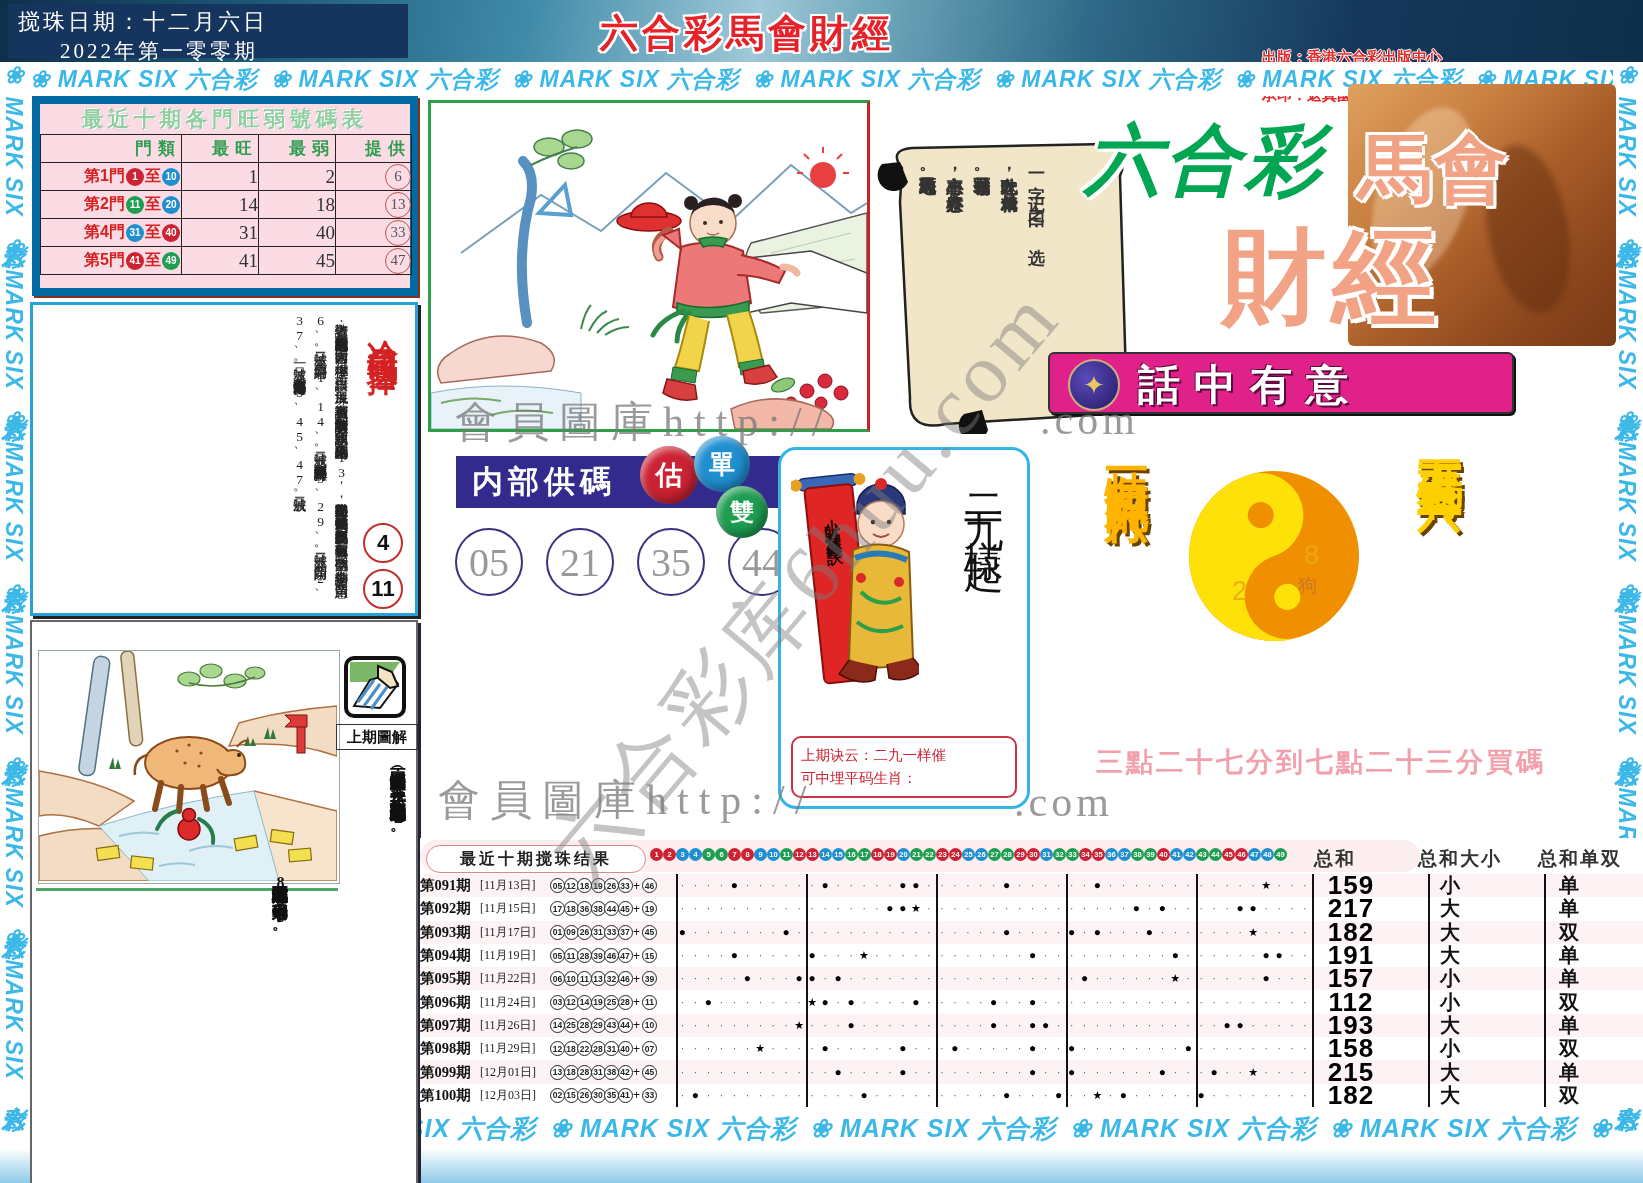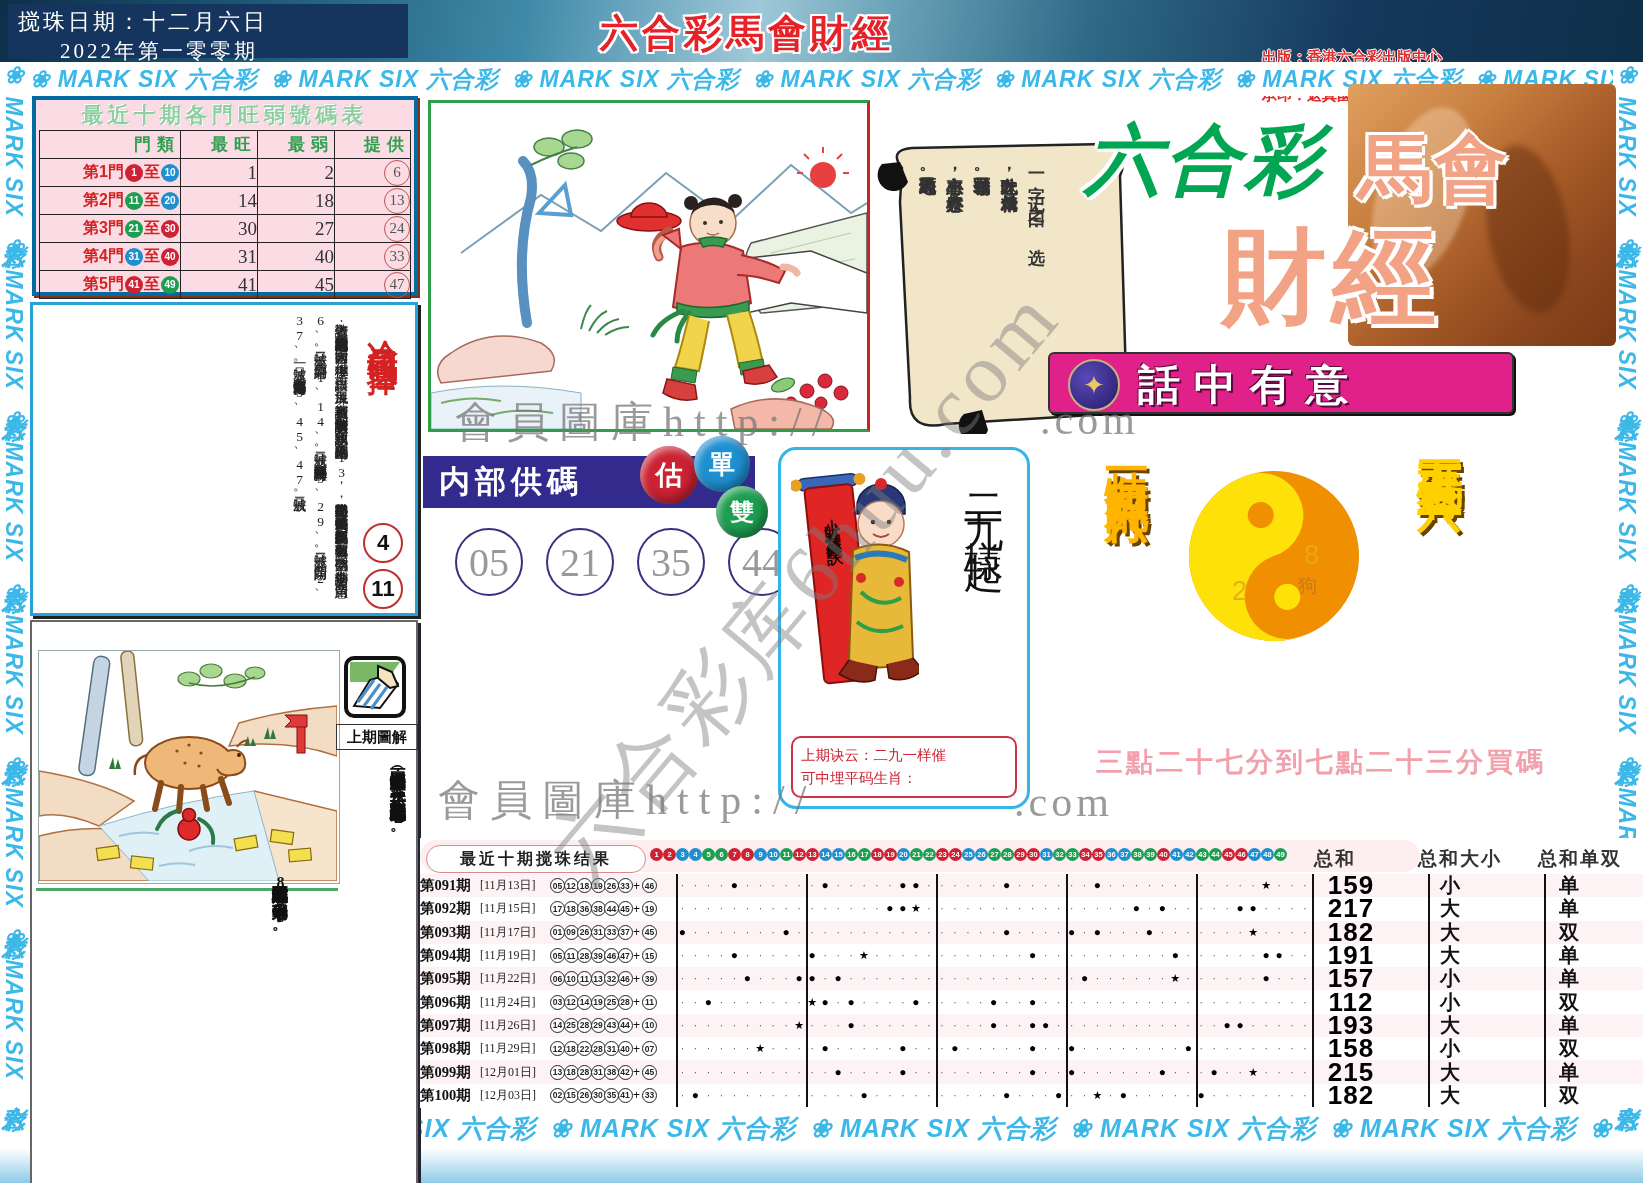--- a/index.html
+++ b/index.html
@@ -25,21 +25,21 @@
                  font-size:23px;letter-spacing:1px;background:#fff;}
   .strip-top{left:30px;top:62px;width:1583px;height:34px;line-height:34px;}
   .strip-bottom{left:30px;top:1108px;width:1583px;height:40px;line-height:40px;font-size:25px;}
   .strip-left,.strip-right{writing-mode:vertical-rl;text-orientation:mixed;}
   .strip-left{left:0;top:62px;width:30px;height:1086px;}
   .strip-right{left:1613px;top:62px;width:30px;height:1086px;}
   .p-unit{margin-right:6px;}
   .bottom-grad{left:0;top:1148px;width:1643px;height:35px;background:linear-gradient(#ffffff,#8ecbe8);}
 
   
-  .hc-box{left:32px;top:96px;width:386px;height:200px;background:#fbdce4;border:4px solid #0369a1;
+  .hc-box{left:32px;top:96px;width:386px;height:200px;background:#fbdce4;border:8px solid #0369a1;
           box-shadow:2px 2px 0 #80321a;box-sizing:border-box;}
   .hc-title{text-align:center;font-family:"Liberation Serif",serif;font-weight:bold;font-size:21px;
             letter-spacing:5px;color:#8fcf9f;text-shadow:1px 1px 0 #fff,-1px -1px 0 #fff,0 0 2px #567;line-height:30px;}
   .hc-table{width:372px;margin:0 auto;border-collapse:collapse;}
   .hc-table th,.hc-table td{border:1.6px solid #222;text-align:right;padding:0;height:27px;}
   .hc-table th{color:#2f9e50;font-size:17px;font-weight:bold;letter-spacing:6px;}
   .hc-door{color:#d42222;font-weight:bold;font-size:16px;}
   .hc-ball{display:inline-flex;width:18px;height:18px;border-radius:50%;color:#fff;font-size:10px;font-weight:bold;
            align-items:center;justify-content:center;vertical-align:middle;margin:0 1px;}
   .hc-val{font-family:"Liberation Serif",serif;font-size:19px;color:#333;}
@@ -74,21 +74,21 @@
   
   .mid-pic{left:428px;top:100px;width:442px;height:332px;background:#fff;border:3px solid #2f9e48;
            border-right:3px solid #cc2222;box-sizing:border-box;}
 
   
   .wm{color:rgba(120,120,120,.75);font-family:"Liberation Serif",serif;letter-spacing:10px;font-size:42px;z-index:6;}
   .wm-diag{left:430px;top:520px;width:760px;font-size:84px;letter-spacing:6px;color:rgba(125,125,125,.45);
            transform:rotate(-50deg);transform-origin:50% 50%;z-index:6;font-family:"Liberation Serif",serif;}
 
   
-  .nb-banner{left:423px;top:456px;width:332px;height:52px;background:#332a8e;color:#fff;font-weight:bold;
+  .nb-banner{left:456px;top:456px;width:332px;height:52px;background:#332a8e;color:#fff;font-weight:bold;
              font-size:31px;letter-spacing:5px;line-height:52px;padding-left:16px;box-sizing:border-box;z-index:4;}
   .nb-ball{border-radius:50%;color:#fff;font-weight:bold;display:flex;align-items:center;justify-content:center;z-index:5;
            box-shadow:inset -4px -5px 8px rgba(0,0,0,.35), inset 3px 4px 6px rgba(255,255,255,.5);}
   .nb-est{left:640px;top:446px;width:58px;height:58px;background:#cc2233;font-size:27px;}
   .nb-odd{left:694px;top:436px;width:56px;height:56px;background:#1f8fd0;font-size:26px;}
   .nb-even{left:716px;top:486px;width:52px;height:52px;background:#1d9e50;font-size:24px;}
   .code-circle{top:528px;width:64px;height:64px;border:2.5px solid #3a3080;border-radius:50%;color:#999;
                display:flex;align-items:center;justify-content:center;font-size:40px;font-family:"Liberation Serif",serif;}
 
   
@@ -209,26 +209,20 @@
             <td><span class="hc-door">第1門</span><span class="hc-ball" style="background: rgb(204, 34, 51);">1</span><span class="hc-door">至</span><span class="hc-ball" style="background: rgb(31, 143, 208);">10</span></td>
             <td class="hc-val">1</td>
             <td class="hc-val">2</td>
             <td><span class="hc-offer">6</span></td>
           </tr>
           <tr>
             <td><span class="hc-door">第2門</span><span class="hc-ball" style="background: rgb(29, 158, 80);">11</span><span class="hc-door">至</span><span class="hc-ball" style="background: rgb(31, 143, 208);">20</span></td>
             <td class="hc-val">14</td>
             <td class="hc-val">18</td>
             <td><span class="hc-offer">13</span></td>
-          </tr>
-          <tr>
-            <td><span class="hc-door">第3門</span><span class="hc-ball" style="background: rgb(29, 158, 80);">21</span><span class="hc-door">至</span><span class="hc-ball" style="background: rgb(204, 34, 51);">30</span></td>
-            <td class="hc-val">30</td>
-            <td class="hc-val">27</td>
-            <td><span class="hc-offer">24</span></td>
           </tr>
           <tr>
             <td><span class="hc-door">第4門</span><span class="hc-ball" style="background: rgb(31, 143, 208);">31</span><span class="hc-door">至</span><span class="hc-ball" style="background: rgb(204, 34, 51);">40</span></td>
             <td class="hc-val">31</td>
             <td class="hc-val">40</td>
             <td><span class="hc-offer">33</span></td>
           </tr>
           <tr>
             <td><span class="hc-door">第5門</span><span class="hc-ball" style="background: rgb(204, 34, 51);">41</span><span class="hc-door">至</span><span class="hc-ball" style="background: rgb(29, 158, 80);">49</span></td>
             <td class="hc-val">41</td>

